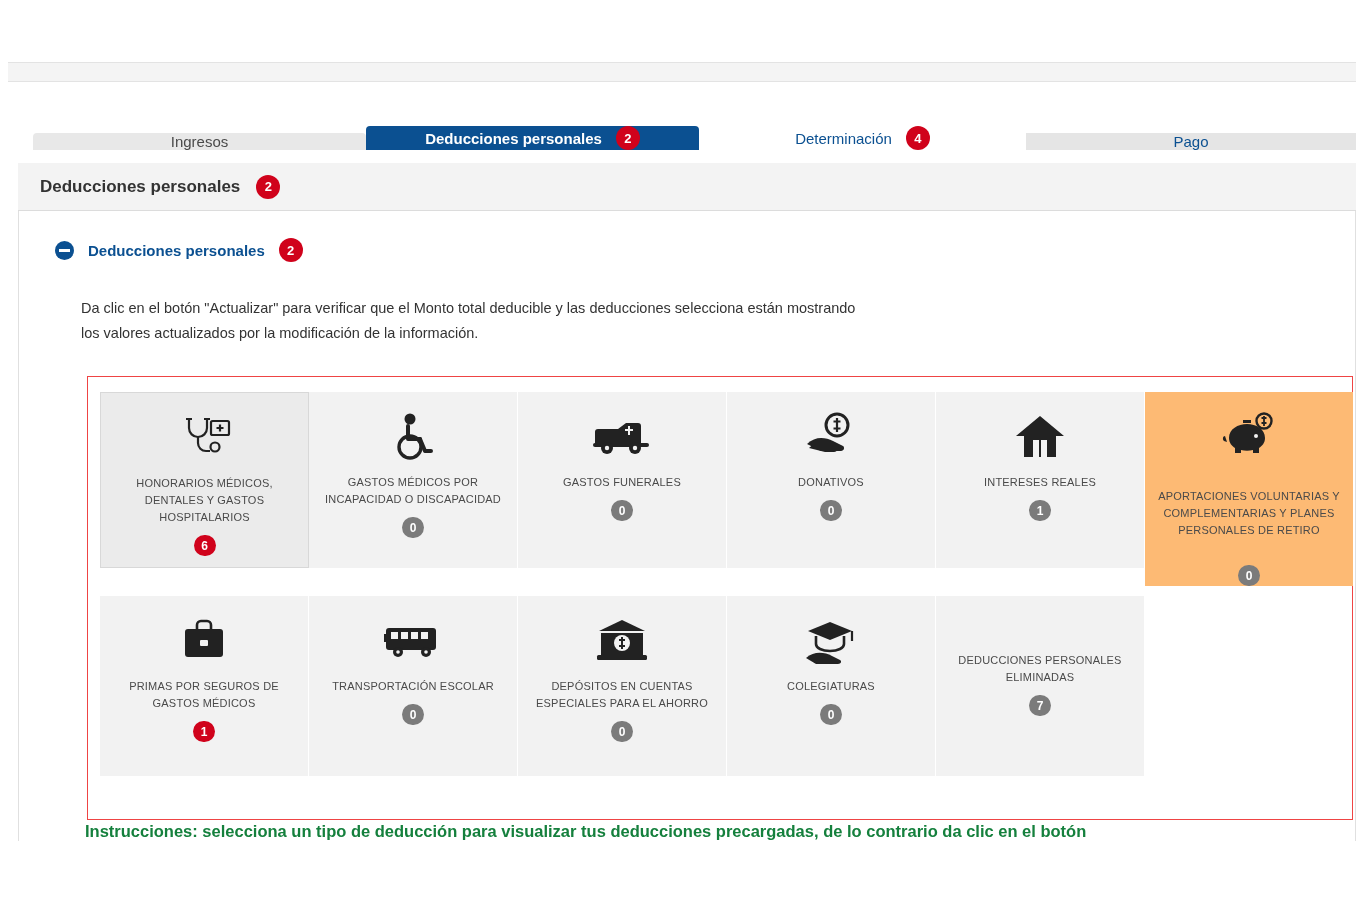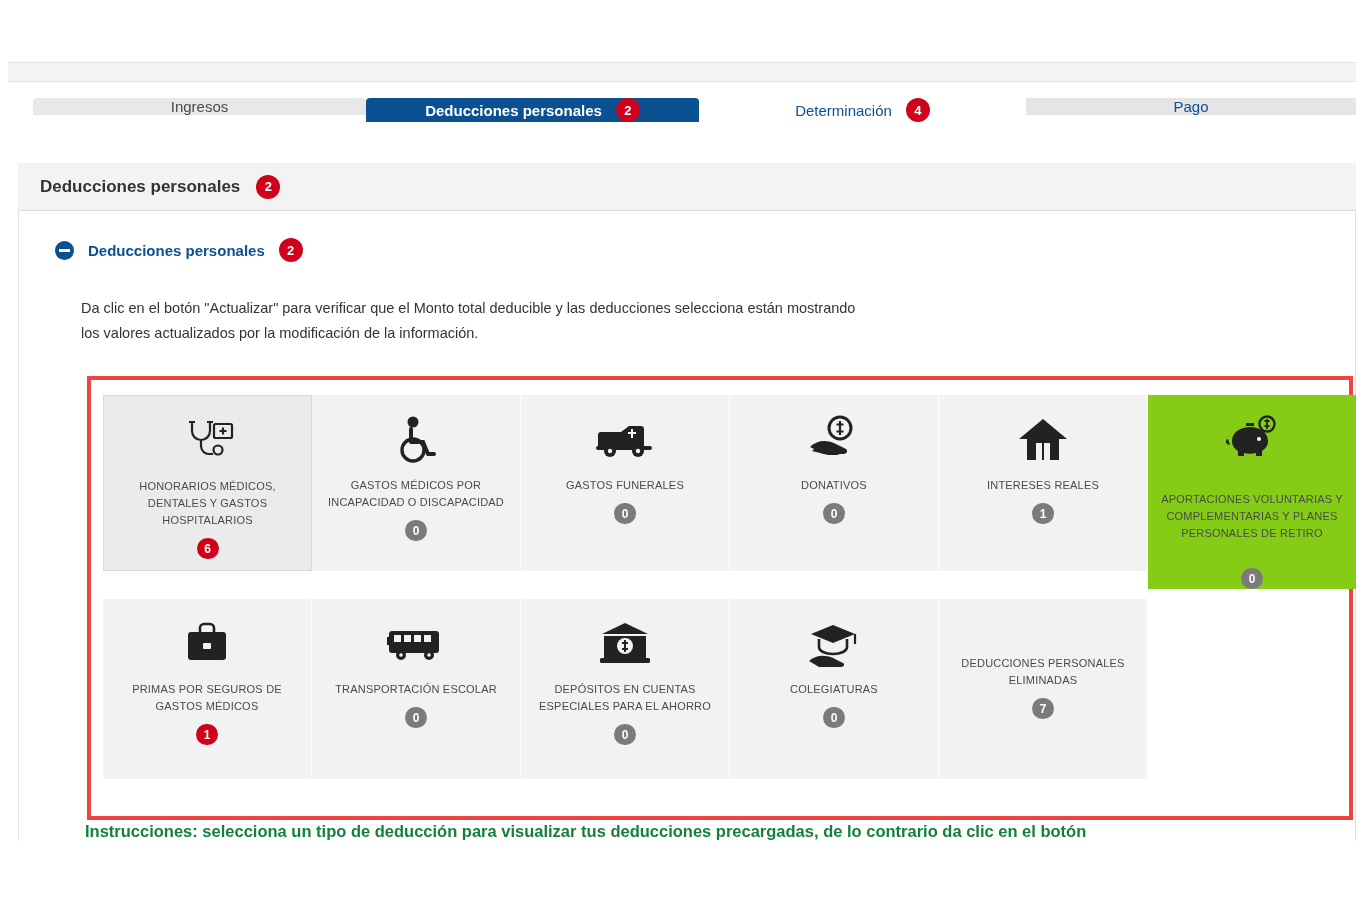--- a/index.html
+++ b/index.html
@@ -41,21 +41,21 @@
   }
 
   
   .tabs {
     position: absolute;
     left: 33px;
     top: 98px;
     width: 1323px;
     height: 52px;
     display: flex;
-    align-items: flex-start;
+    align-items: flex-end;
   }
   .tab {
     display: flex;
     align-items: center;
     justify-content: center;
     gap: 14px;
     font-size: 15px;
     box-sizing: border-box;
   }
   .tab-ingresos {
@@ -184,21 +184,21 @@
     color: #333333;
   }
 
   
   .tiles-frame {
     position: absolute;
     left: 68px;
     top: 165px;
     width: 1266px;
     height: 444px;
-    border: 4px solid #ef4444;
+    border: 1px solid #ef4444;
     box-sizing: border-box;
     background: #ffffff;
   }
 
   .tile-row {
     position: absolute;
     left: 12px;
     display: flex;
   }
   .tile-row-1 { top: 15px; }
@@ -213,21 +213,21 @@
     flex-direction: column;
     align-items: center;
     padding-top: 16px;
     position: relative;
   }
   .tile.first {
     background: #ebebeb;
     border: 1px solid #d8d8d8;
   }
   .tile-r1 { height: 176px; }
-  .tile-r1.tall { height: 194px; background: #84cc16; gap: 17px; }
+  .tile-r1.tall { height: 194px; background: #fdba74; gap: 17px; }
   .tile-r2 { height: 180px; }
 
   .tile-icon {
     height: 58px;
     display: flex;
     align-items: center;
     justify-content: center;
     margin-bottom: 8px;
   }
   .tile-label {

